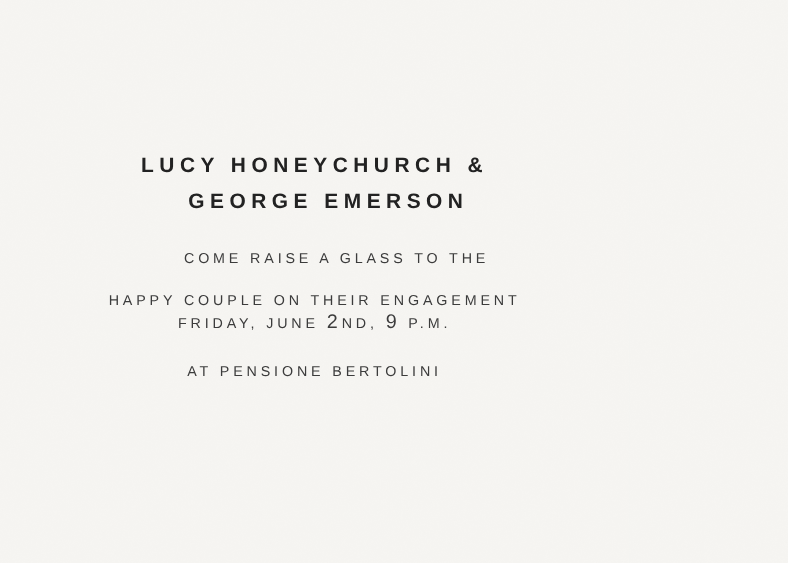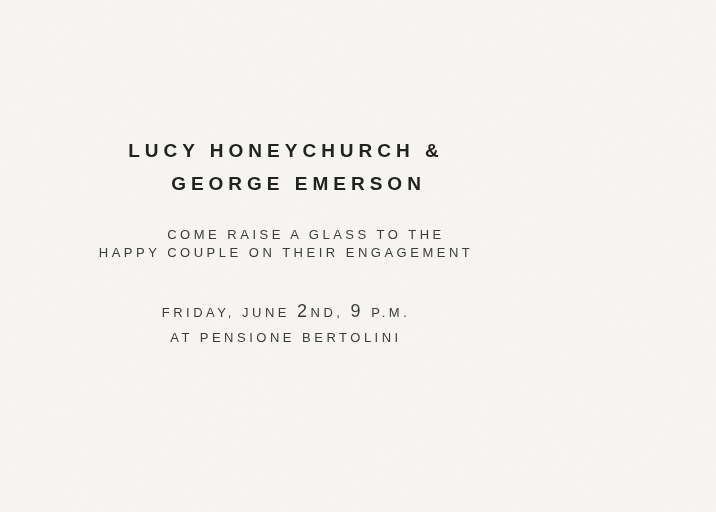--- a/index.html
+++ b/index.html
@@ -60,22 +60,22 @@
     font-weight: 400;
     font-size: 19px;
     line-height: 19px;
     letter-spacing: 0.6px;
     color: var(--ink-host);
   }
   
   .pos-h1 { top: 141px; }
   .pos-h2 { top: 174px; padding-left: 25px; }
   .pos-b1 { top: 228px; padding-left: 40px; }
-  .pos-b2 { top: 246px; }
-  .pos-b3 { top: 305px; }
+  .pos-b2 { top: 266px; }
+  .pos-b3 { top: 286px; }
   .pos-b4 { top: 331px; text-align: center; }
   .pos-host { top: 368px; }
 </style>
 </head>
 <body>
 
 <div class="card">
 
   <svg class="grain" width="716" height="512" xmlns="http://www.w3.org/2000/svg" aria-hidden="true">
     <filter id="paperNoise">

